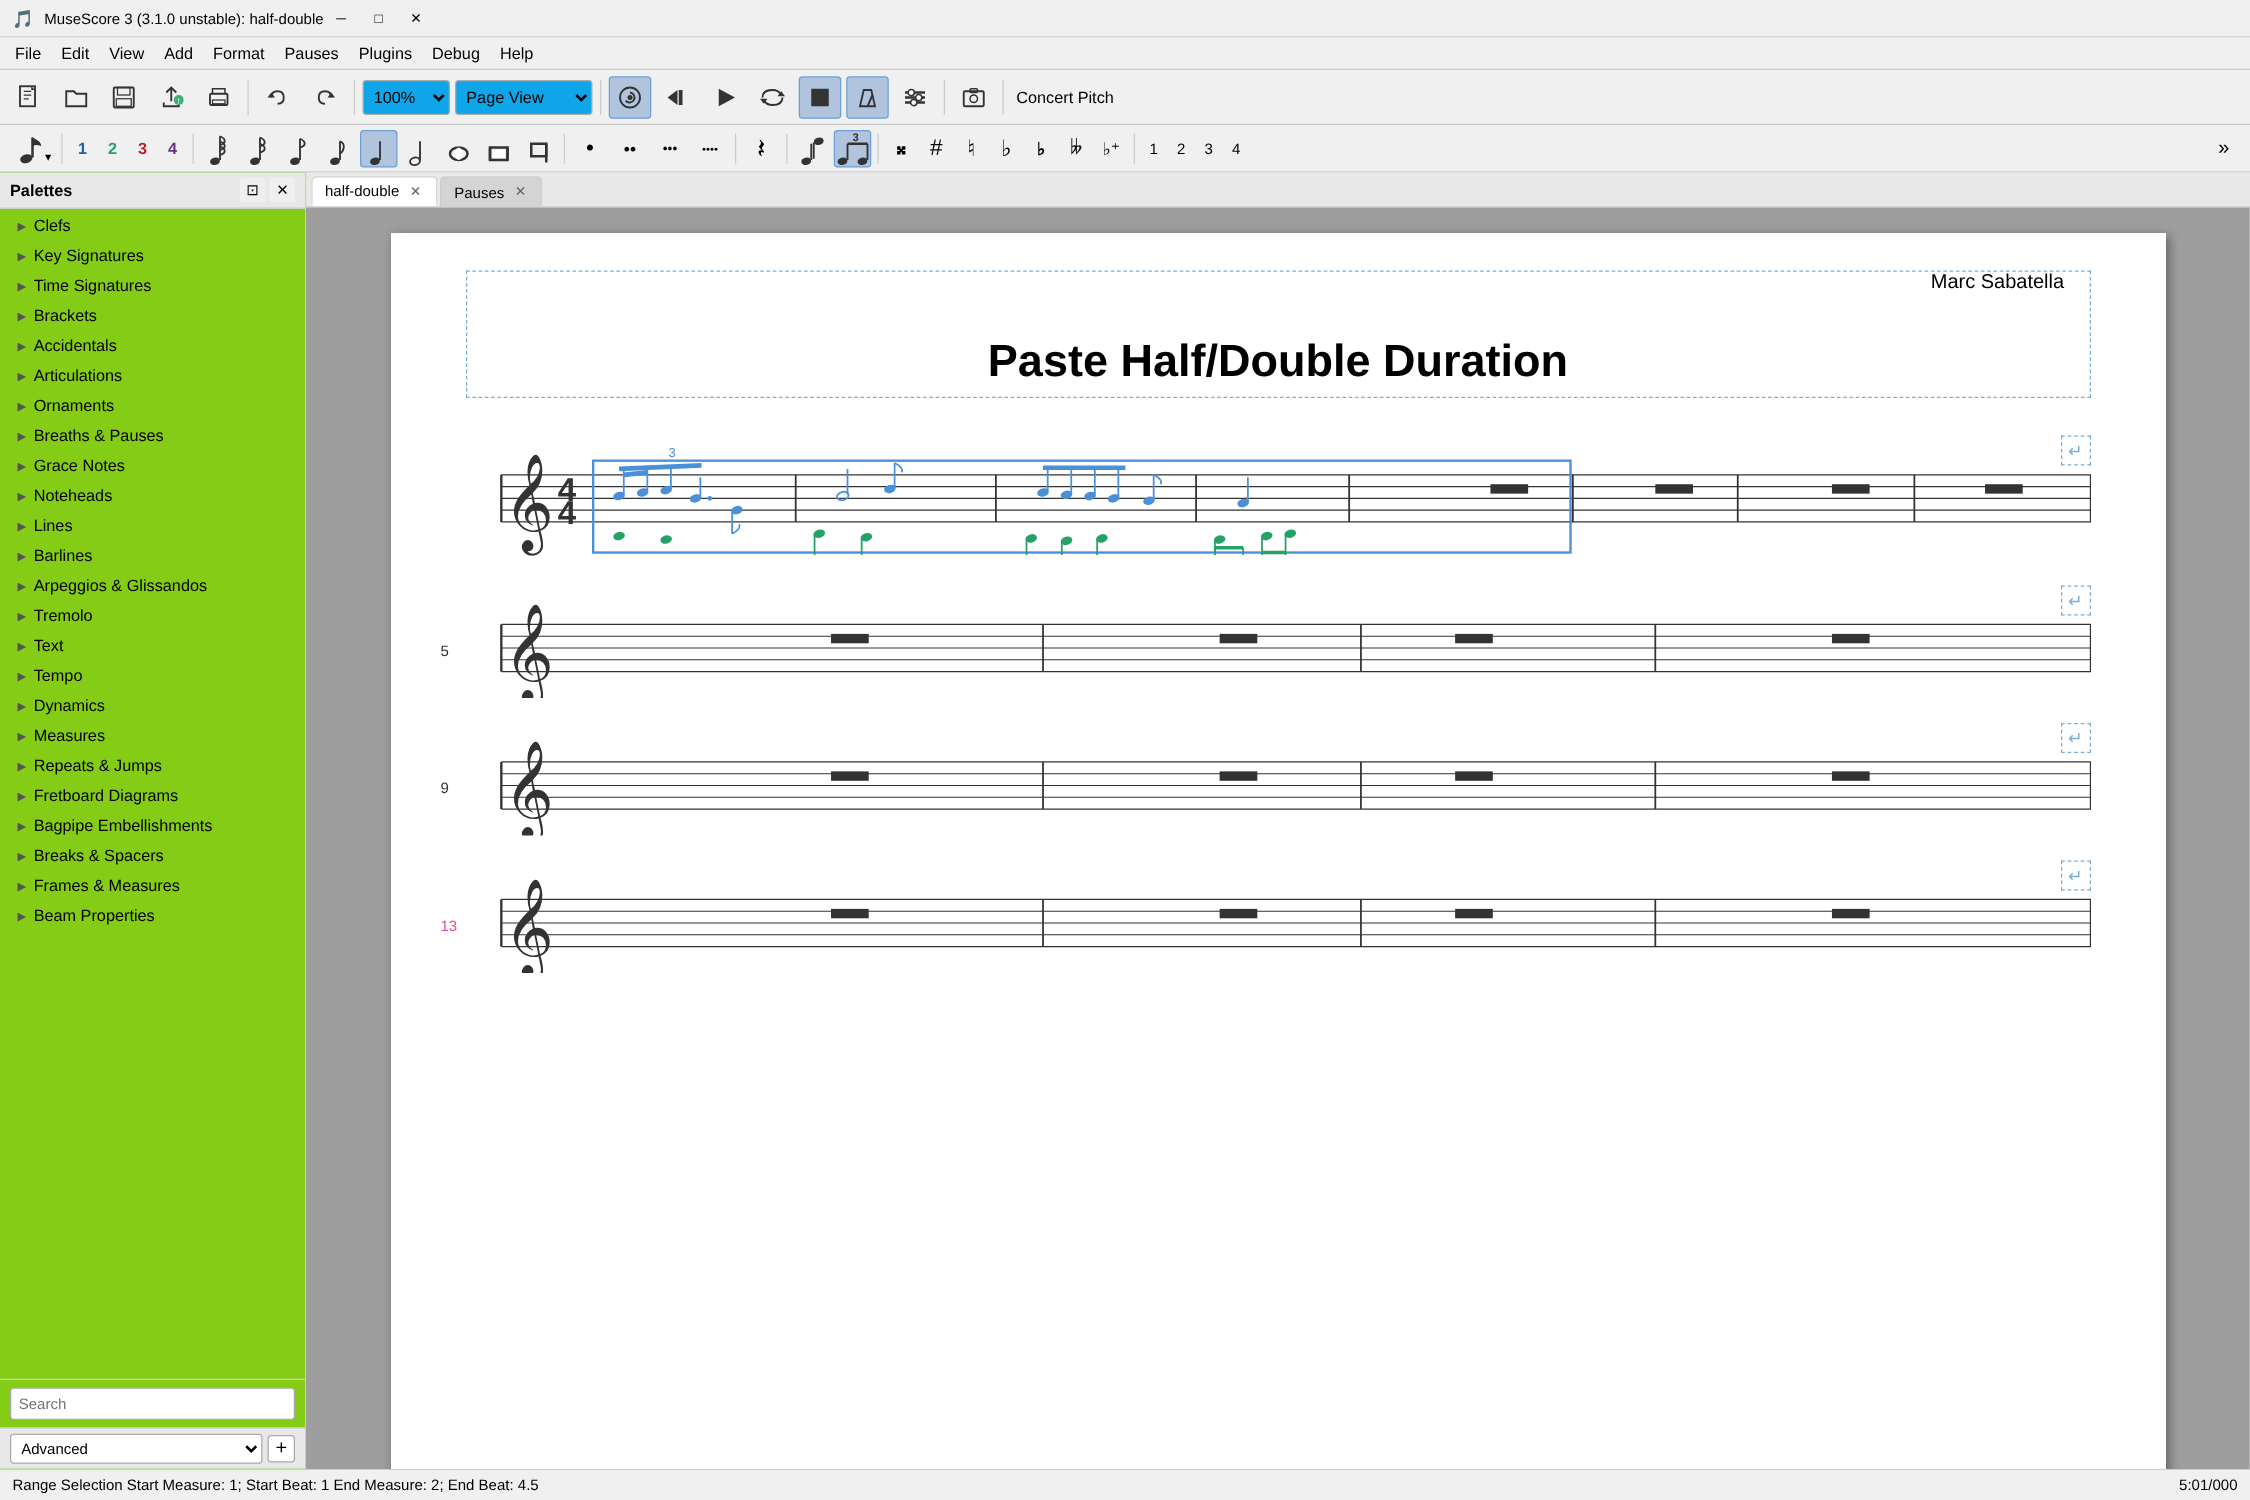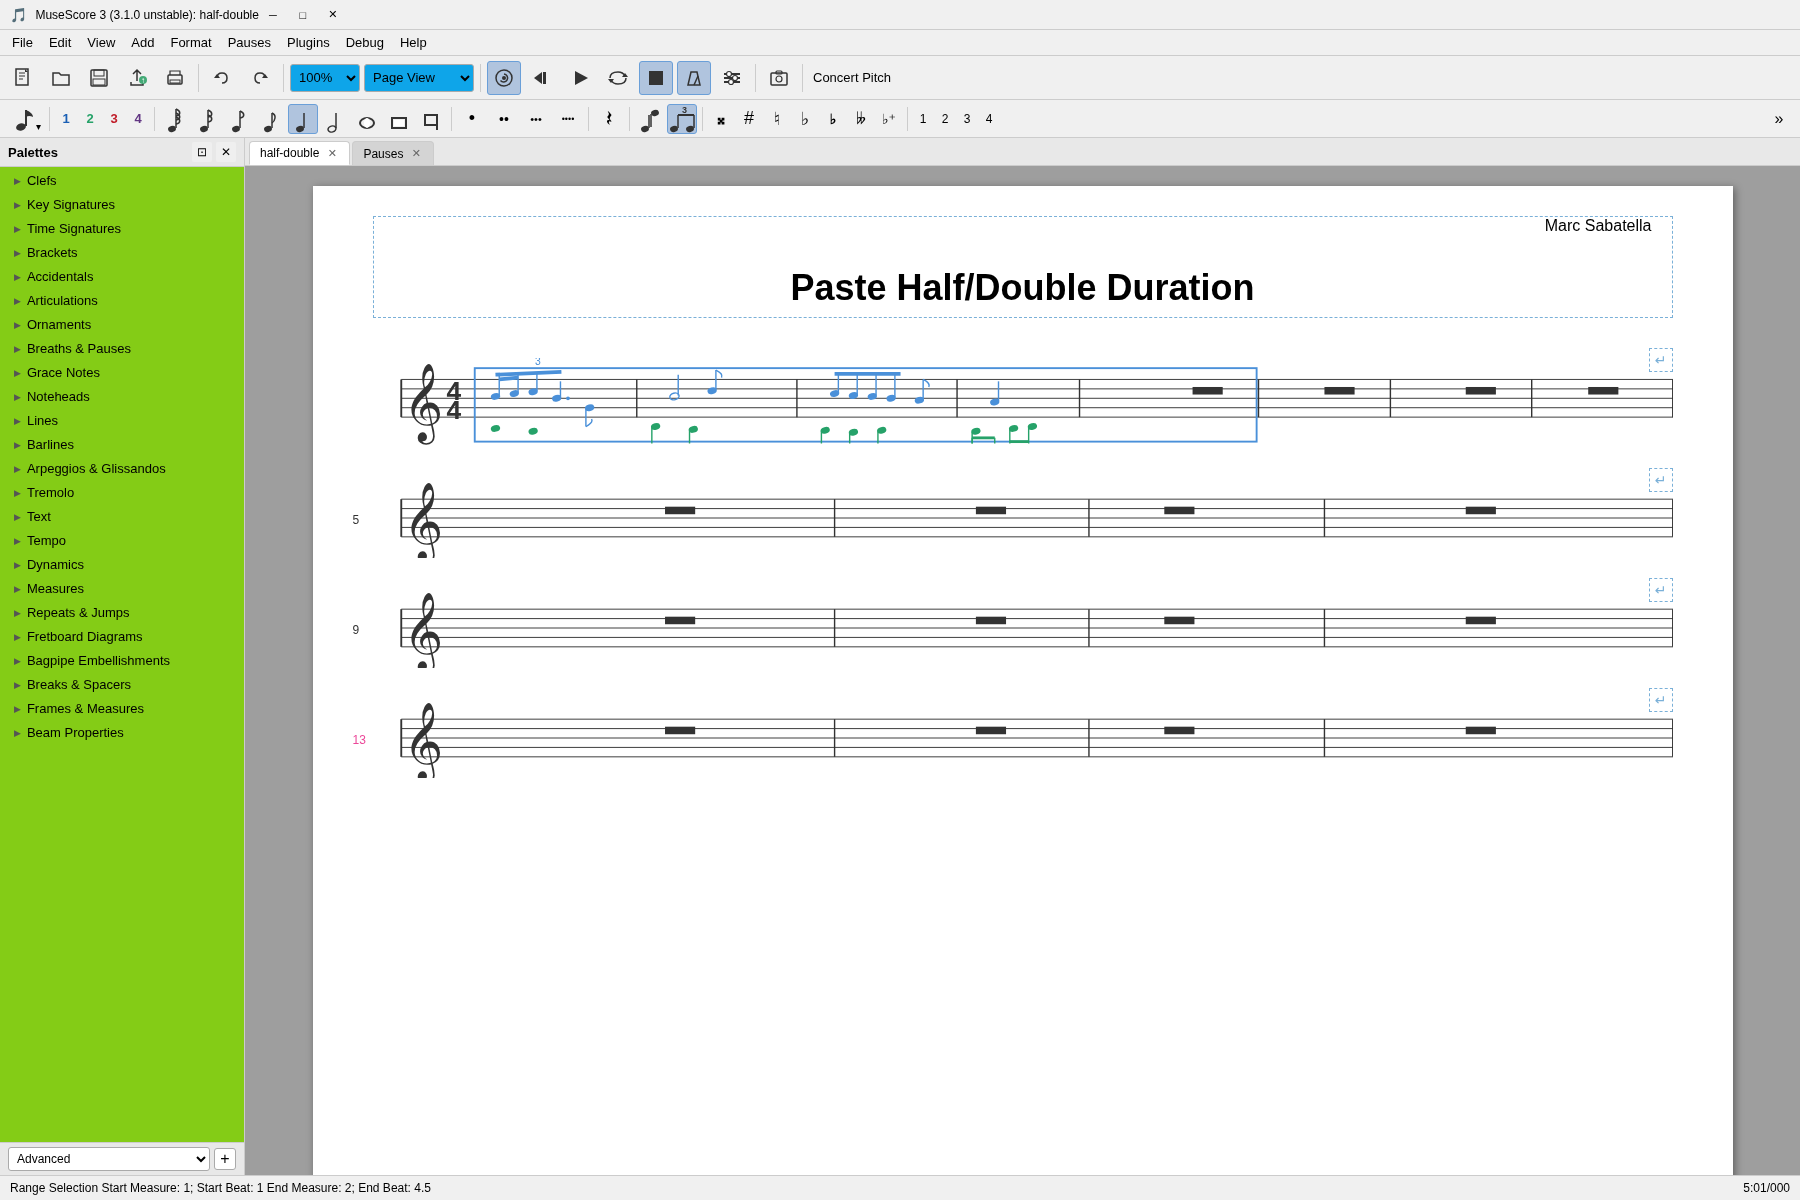--- a/index.html
+++ b/index.html
@@ -625,20 +625,23 @@
         <span>Breaks &amp; Spacers</span>
       </div>
       <div class="palette-item">
         <span class="arrow">▶</span>
         <span>Frames &amp; Measures</span>
       </div>
       <div class="palette-item">
         <span class="arrow">▶</span>
         <span>Beam Properties</span>
       </div>
+    </div>
+    <div id="palette-search">
+      <input type="text" placeholder="Search" style="">
     </div>
     <div id="palette-advanced">
       <select class="adv-select">
         <option>Advanced</option>
       </select>
       <button class="adv-plus">+</button>
     </div>
   </div>
 
   <div id="score-area">

